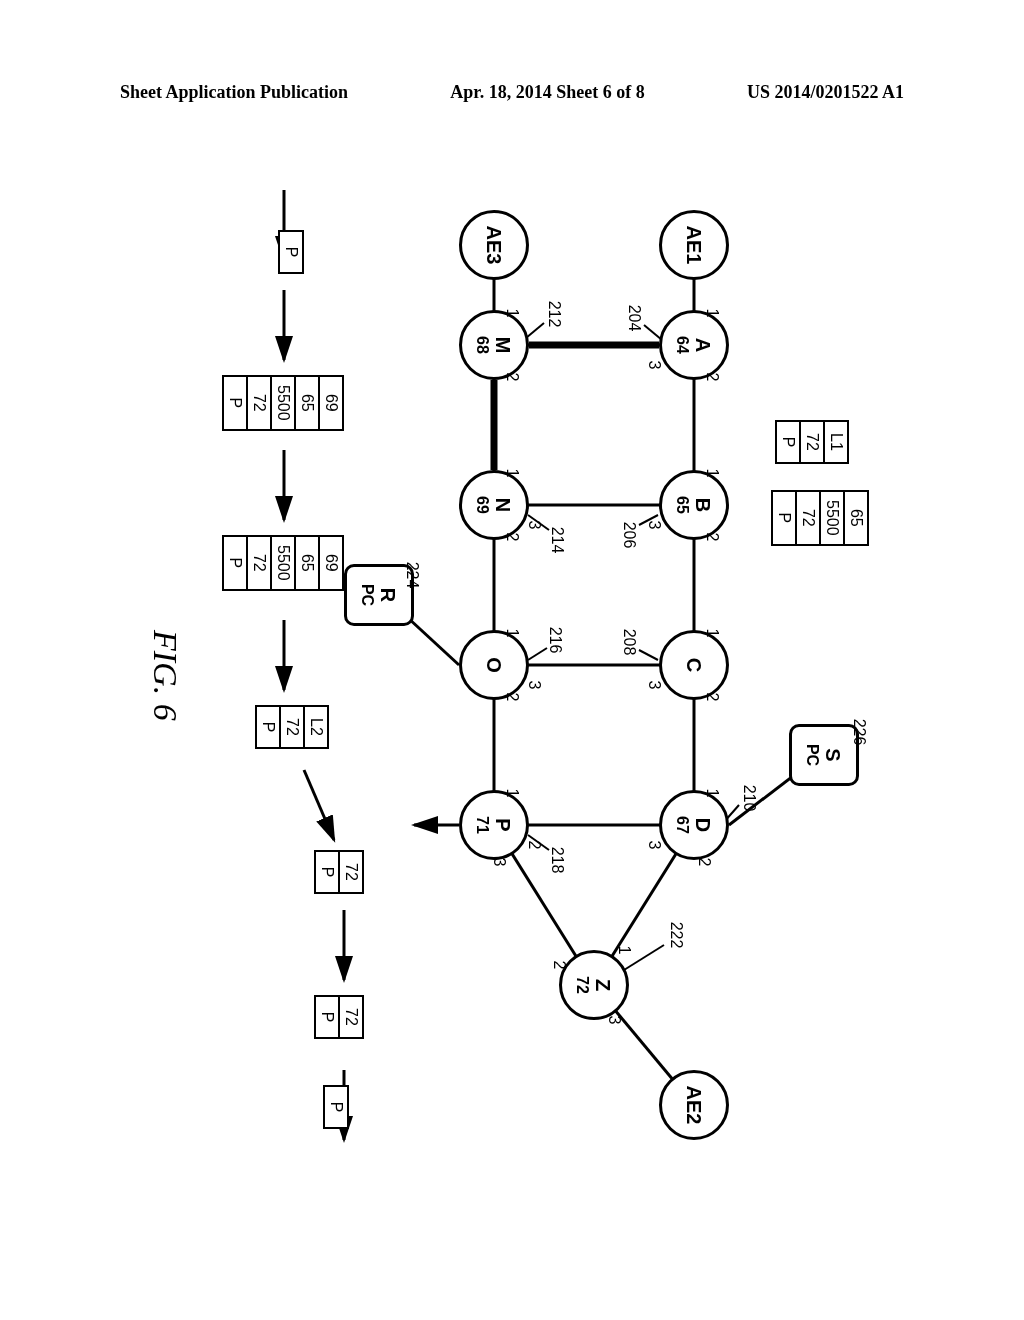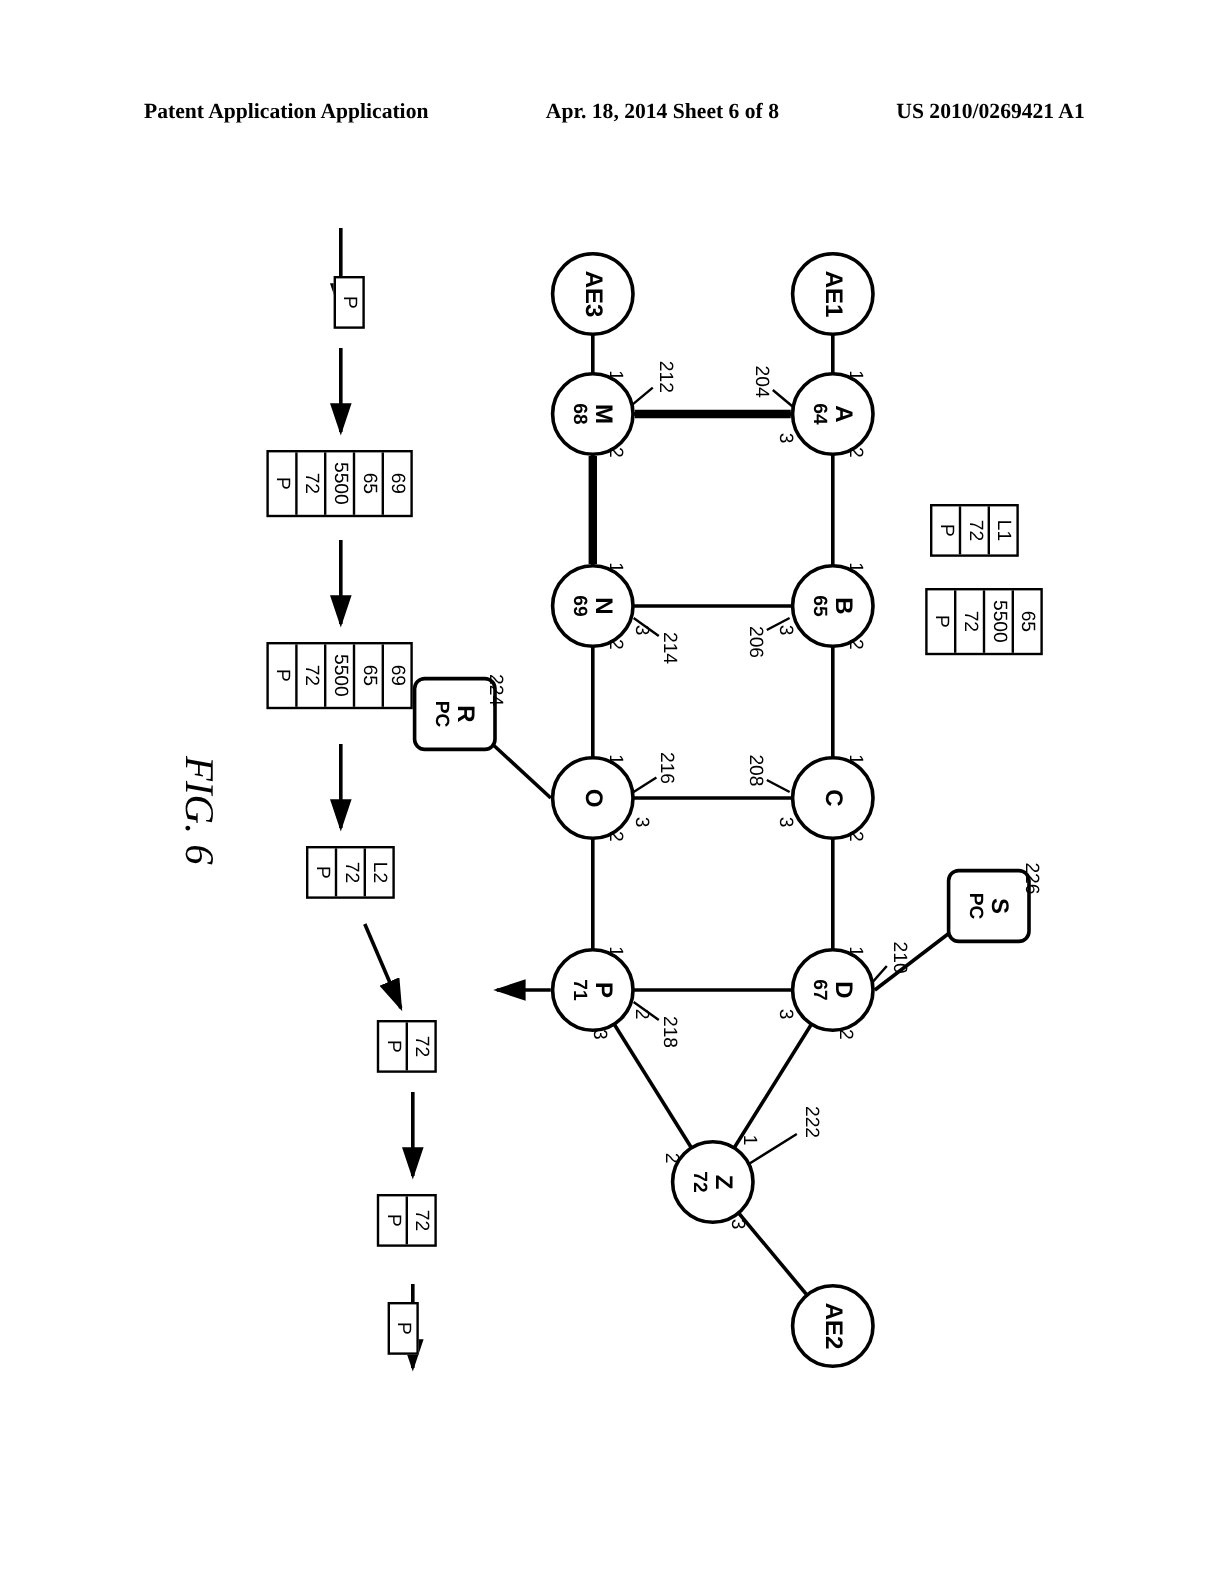--- a/index.html
+++ b/index.html
@@ -91,23 +91,23 @@
     position: absolute;
     font-style: italic;
     font-family: "Times New Roman", serif;
     font-size: 34px;
   }
 </style>
 </head>
 <body>
 
 <div class="header">
-  <span>Patent Application Application</span>
+  <span>Sheet Application Publication</span>
   <span>Apr. 18, 2014  Sheet 6 of 8</span>
-  <span>US 2010/0269421 A1</span>
+  <span>US 2014/0201522 A1</span>
 </div>
 
 <div class="diagram-wrap">
   <div class="diagram">
 
     <svg class="net">
       <defs>
         <marker id="arr" markerWidth="10" markerHeight="10" refX="8" refY="3" orient="auto">
           <path d="M0,0 L0,6 L9,3 z" fill="#000"></path>
         </marker>

